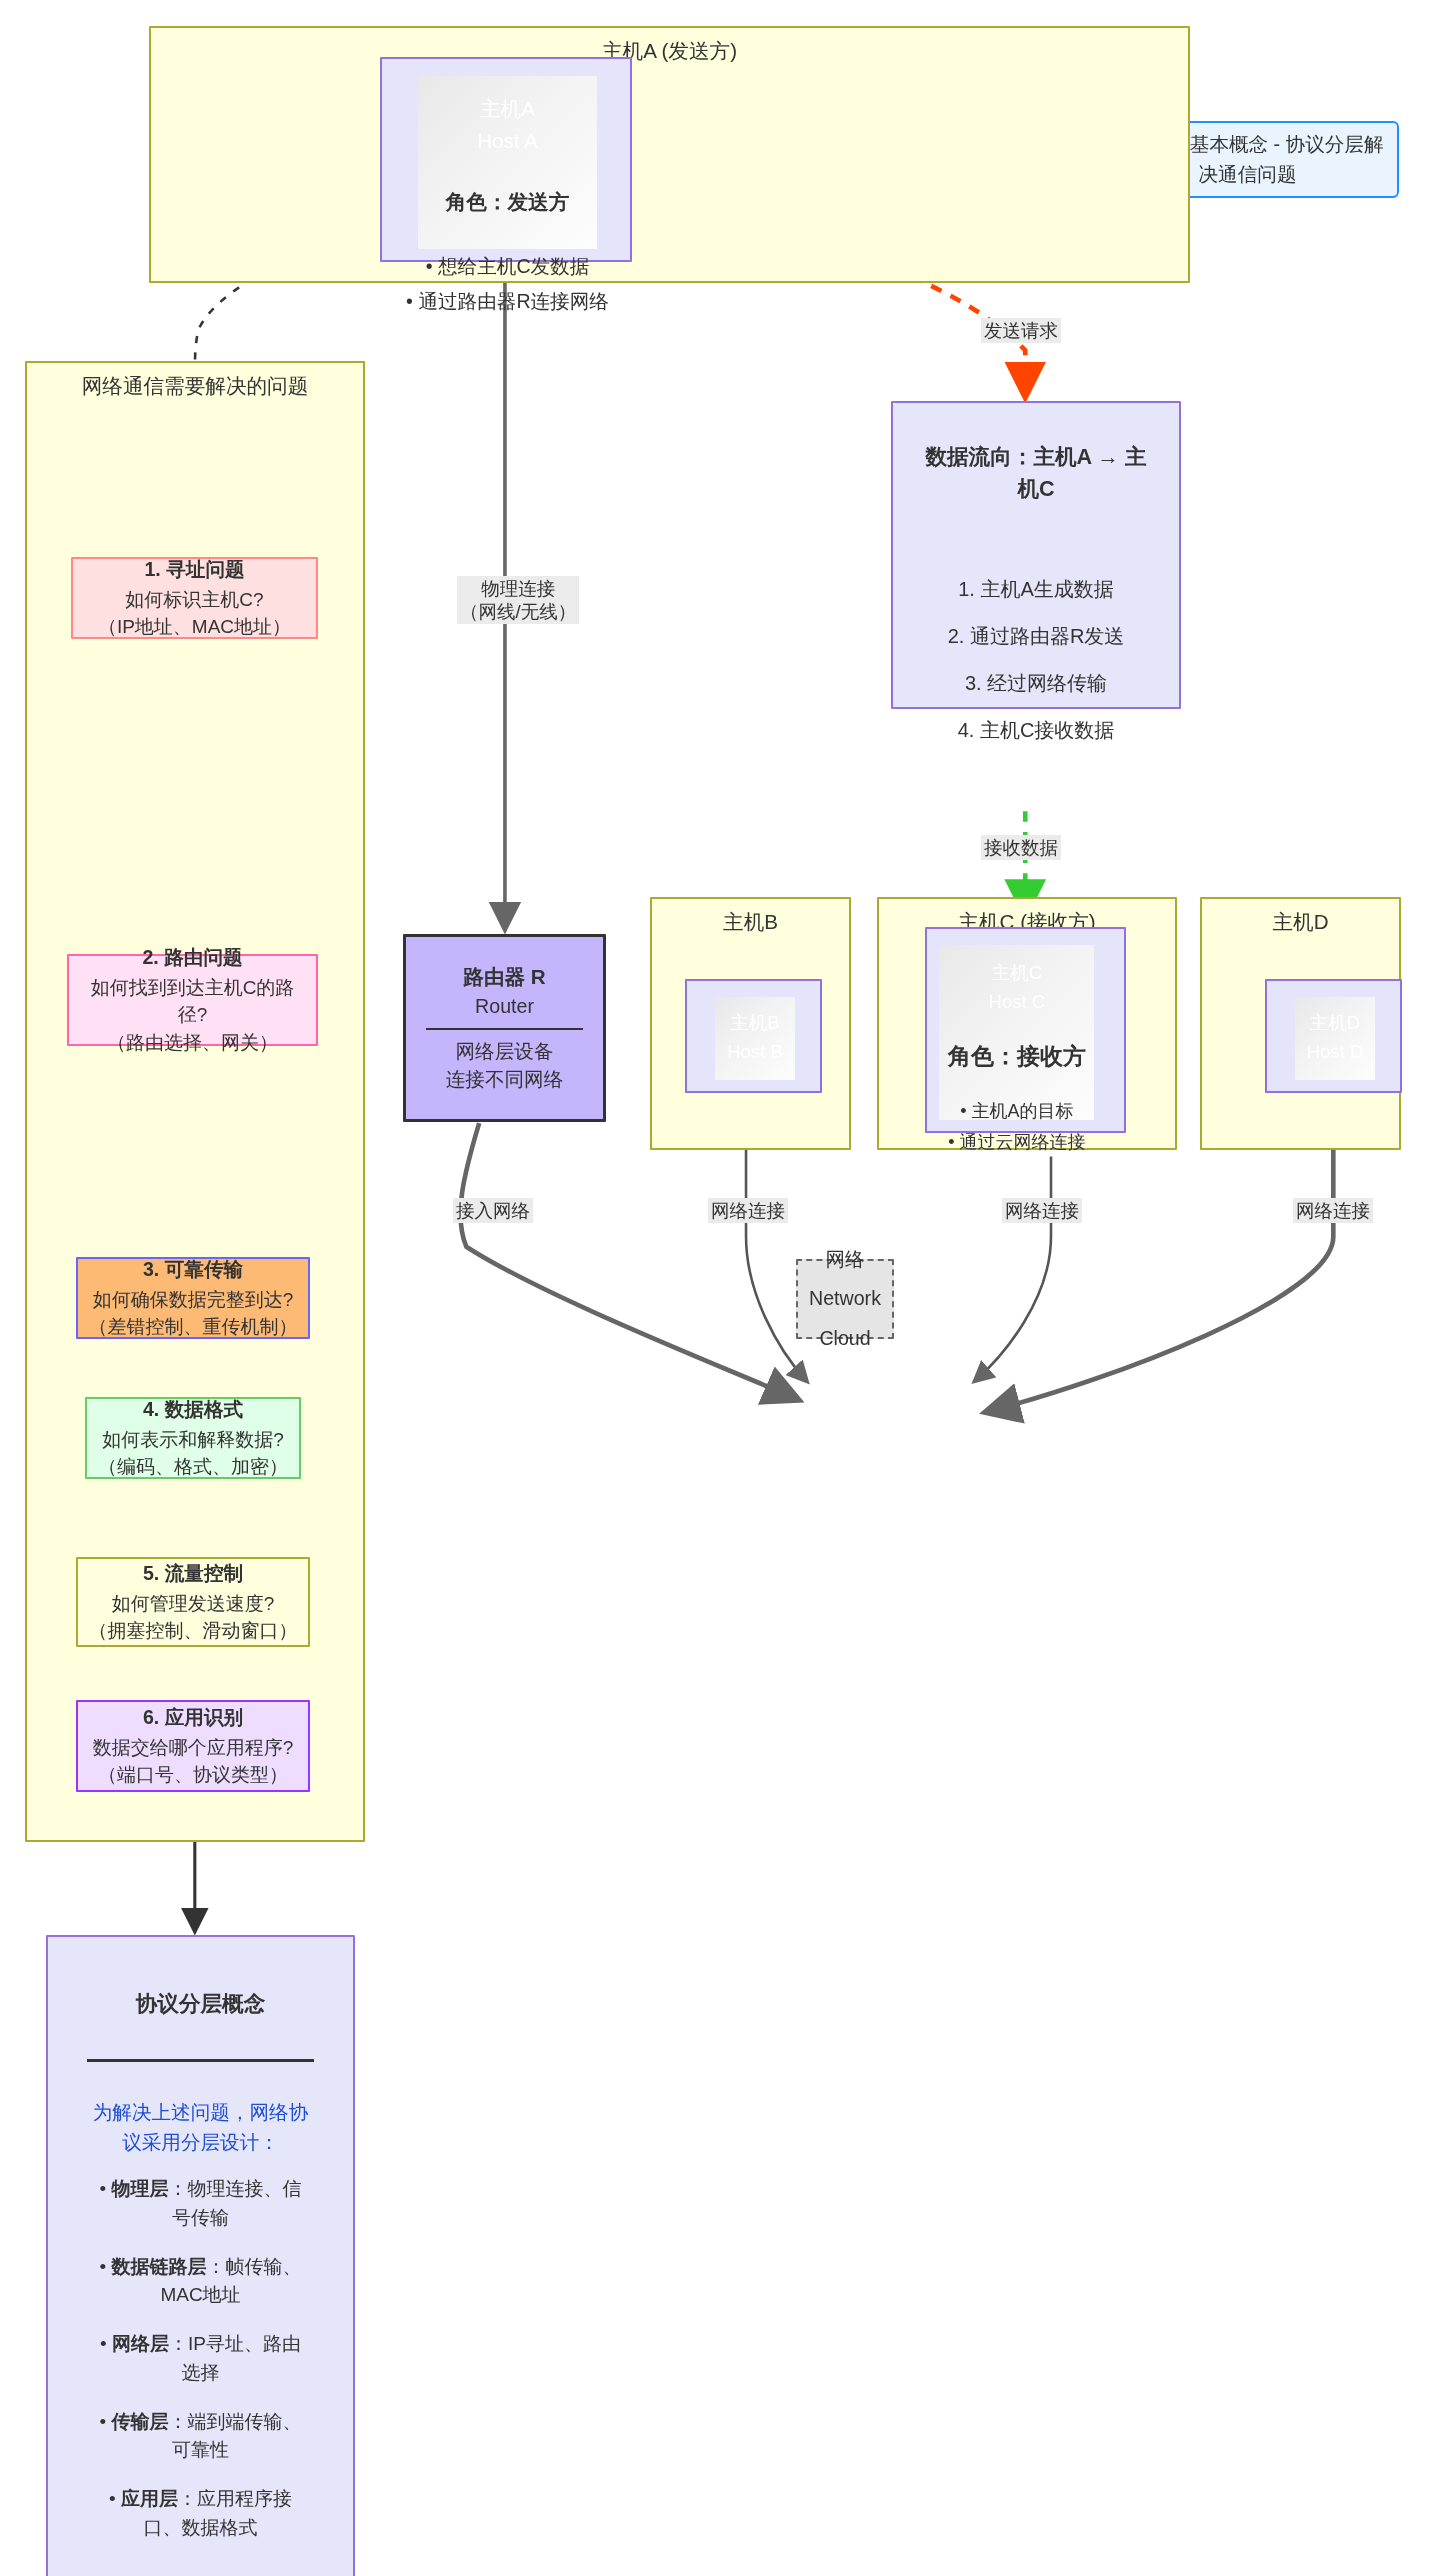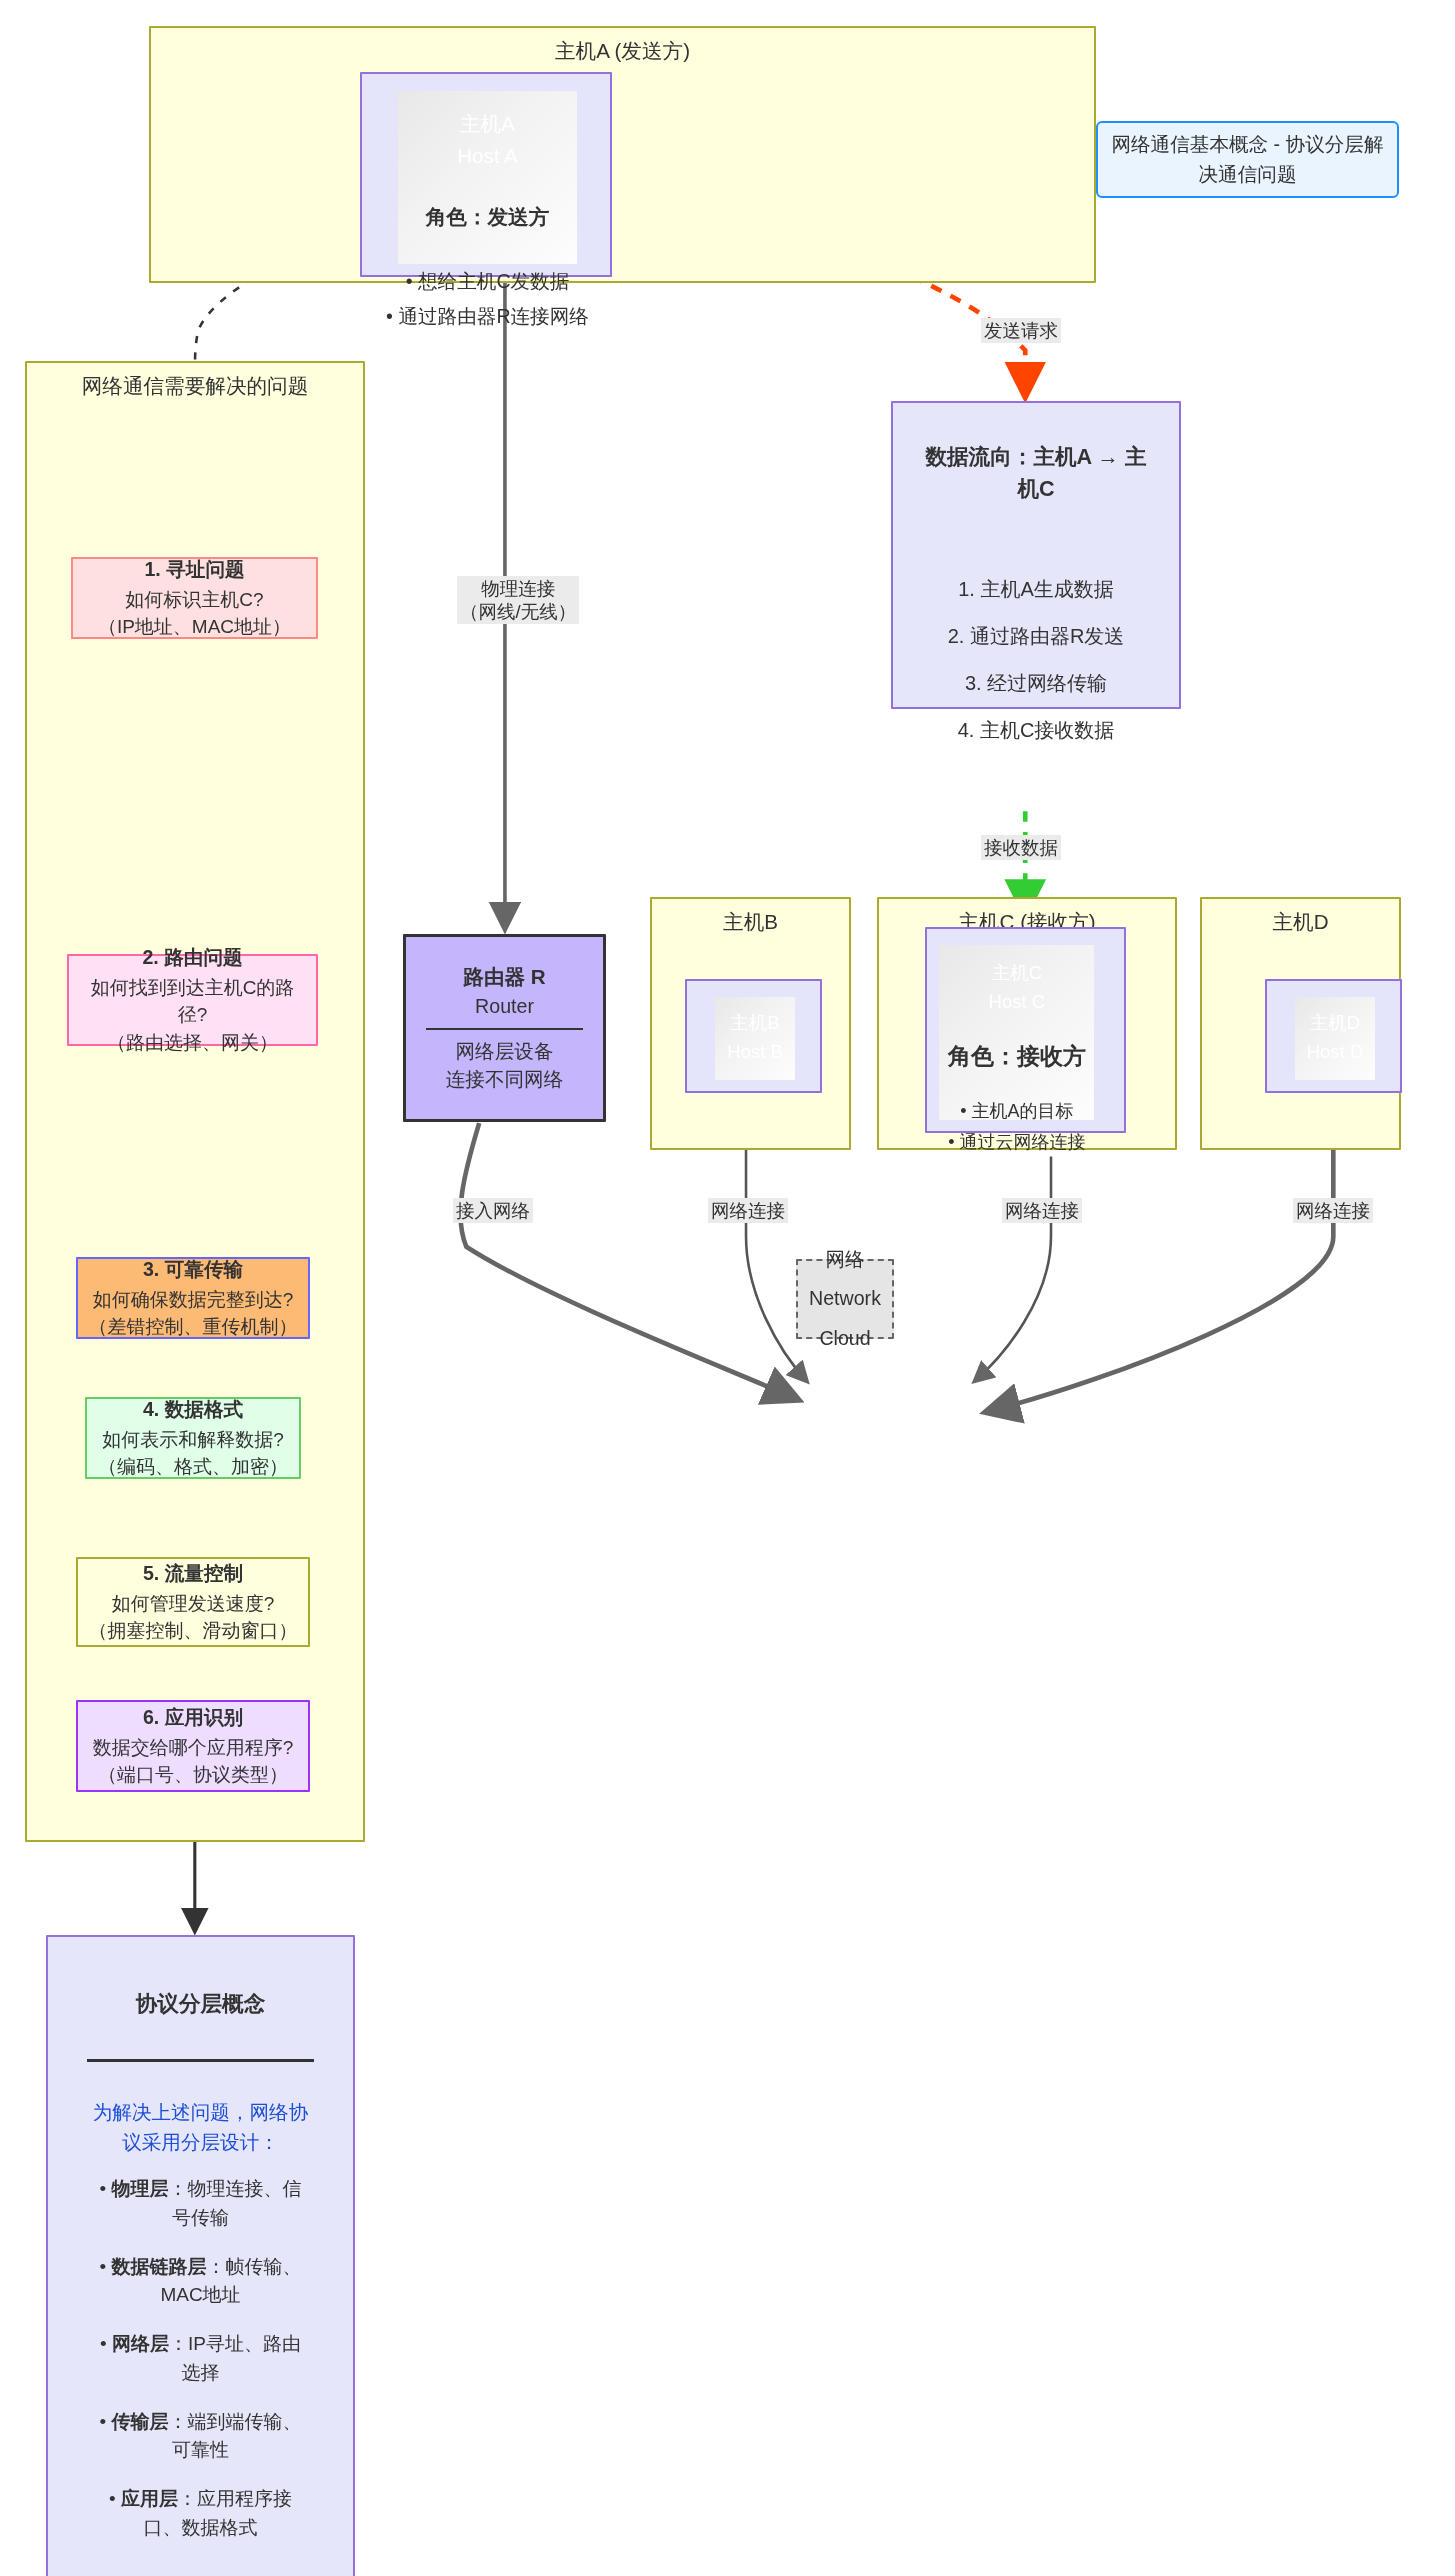--- a/index.html
+++ b/index.html
@@ -164,25 +164,25 @@
     <path d="M378,2596 L378,2700" fill="none" stroke="#333333" stroke-width="6" marker-end="url(#arrBlack)"></path>
     <path d="M378,2876 L378,3010" fill="none" stroke="#333333" stroke-width="6" marker-end="url(#arrBlack)"></path>
     <path d="M378,3172 L378,3290" fill="none" stroke="#333333" stroke-width="6" marker-end="url(#arrBlack)"></path>
     <path d="M378,3470 L378,3745" fill="none" stroke="#333333" stroke-width="6" marker-end="url(#arrBlack)"></path>
   </svg>
 
   <div class="legend" style="left:1096px; top:121px; width:303px; height:77px;">
     <span>网络通信基本概念 - 协议分层解决通信问题</span>
   </div>
 
-  <div class="subgraph" style="left:149px; top:26px; width:947px; height:257px;">
+  <div class="subgraph" style="left:149px; top:26px; width:1041px; height:257px;">
     <div class="subgraph-title">主机A (发送方)</div>
   </div>
 
-  <div class="node host-outer" style="left:360px; top:57px; width:252px; height:205px;margin-top:15px;">
+  <div class="node host-outer" style="left:380px; top:57px; width:252px; height:205px;">
     <div class="host-inner" style="left:36px; top:16.5px; width:179px; height:173px;">
       <div class="host-watermark">
         <div>主机A</div>
         <div>Host A</div>
       </div>
       <div class="host-role">角色：发送方</div>
       <div class="host-rule"></div>
       <div class="host-bullets">
         <div>想给主机C发数据</div>
         <div>通过路由器R连接网络</div>

